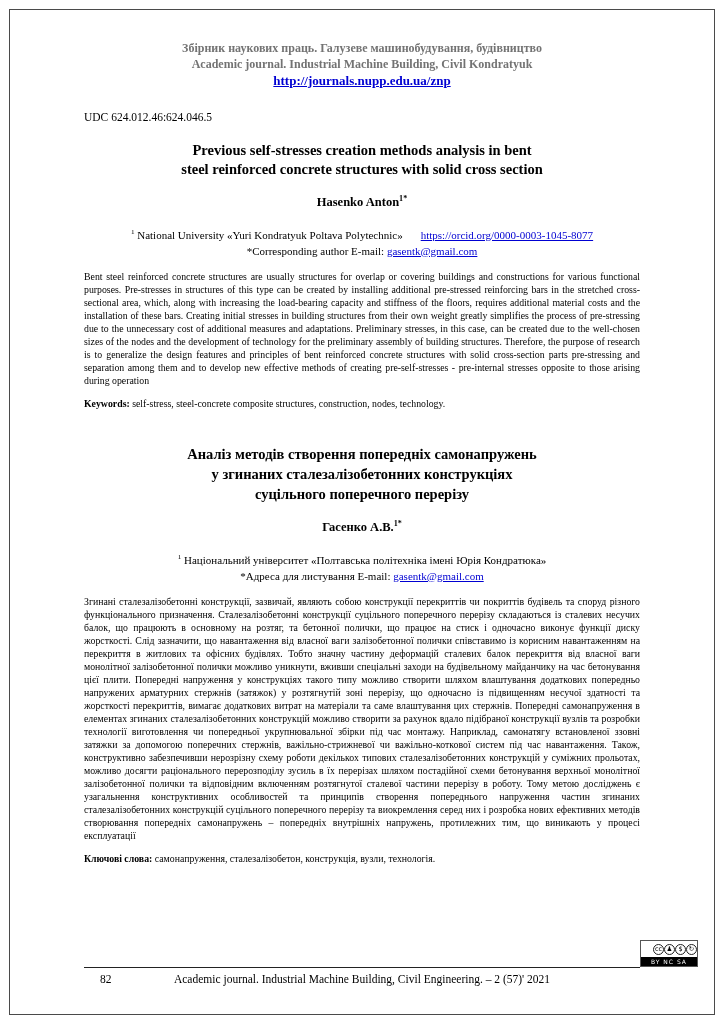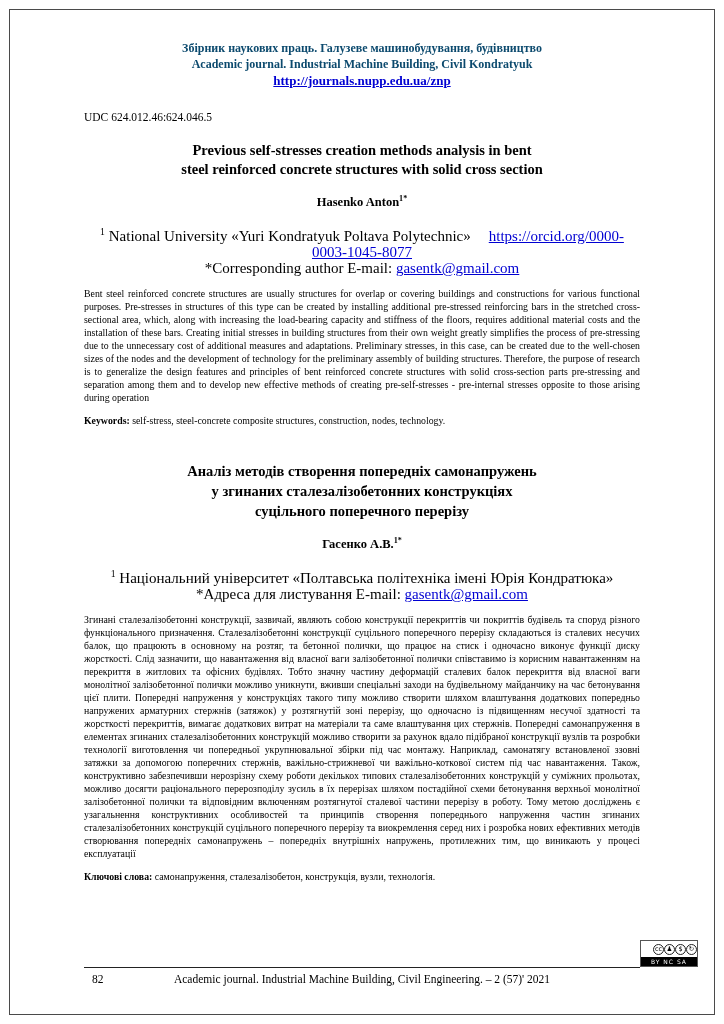--- a/index.html
+++ b/index.html
@@ -5,35 +5,35 @@
     * { margin: 0; padding: 0; box-sizing: border-box; }
     html, body { width: 724px; height: 1024px; }
     body {
       font-family: "Liberation Serif", "DejaVu Serif", serif;
       background: #ffffff;
       color: #000000;
     }
     .page { position: relative; width: 724px; height: 1024px; background: #fff; overflow: hidden; }
     .frame { position: absolute; inset: 9px; border: 1px solid #4a4a4a; pointer-events: none; }
     .content { padding: 40px 84px 0 84px; }
-    .journal-line { font-size: 12px; font-weight: bold; color: #0c4a6e; line-height: 16px; text-align: center; }
+    .journal-line { font-size: 12px; font-weight: bold; color: #737373; line-height: 16px; text-align: center; }
     .journal-link { font-size: 13px; font-weight: bold; line-height: 16px; margin-top: 1px; text-align: center; }
     .link { color: #0000d2; text-decoration: underline; cursor: pointer; font-weight: inherit; }
     .udc { margin-top: 22px; font-size: 11.5px; font-weight: normal; }
     .title-en { margin-top: 18px; font-size: 14.5px; font-weight: bold; line-height: 19px; text-align: center; }
     .author { margin-top: 15px; font-size: 12.5px; font-weight: bold; text-align: center; }
-    .affiliation { margin-top: 14px; font-size: 15px; text-align: center; line-height: 16px; }
+    .affiliation { margin-top: 14px; font-size: 11px; text-align: center; line-height: 16px; }
     .orcid { margin-left: 18px; }
     .abstract { margin-top: 11px; font-size: 9.8px; line-height: 13px; text-align: justify; }
     .keywords { margin-top: 10px; font-size: 9.8px; line-height: 13px; }
     .title-uk { margin-top: 34px; font-size: 14.5px; font-weight: bold; line-height: 20px; text-align: center; }
     sup { font-size: 0.65em; }
     .footer { position: absolute; left: 84px; right: 84px; top: 967px; border-top: 1px solid #222; padding-top: 5px; font-size: 11.5px; }
     .footer-text { text-align: center; }
-    .page-num { position: absolute; left: 8px; top: 5px; }
+    .page-num { position: absolute; left: 16px; top: 5px; }
     .cc-badge { position: absolute; right: 26px; top: 940px; width: 58px; height: 27px; border: 1px solid #555; background: #fff; display: flex; flex-direction: column; cursor: pointer; }
     .cc-icons { flex: 1; display: flex; align-items: center; justify-content: flex-end; }
     .cc-circle { width: 11px; height: 11px; border: 1px solid #222; border-radius: 50%; font-size: 6.5px; line-height: 9px; text-align: center; font-family: "DejaVu Sans", sans-serif; display: inline-block; overflow: hidden; }
     .cc-bar { height: 9px; background: #000; color: #fff; font-size: 6px; line-height: 9px; text-align: center; font-family: "DejaVu Sans", sans-serif; letter-spacing: 1px; }
   </style>
 </head>
 <body>
 
 <div class="page">
   <div class="frame"></div>

